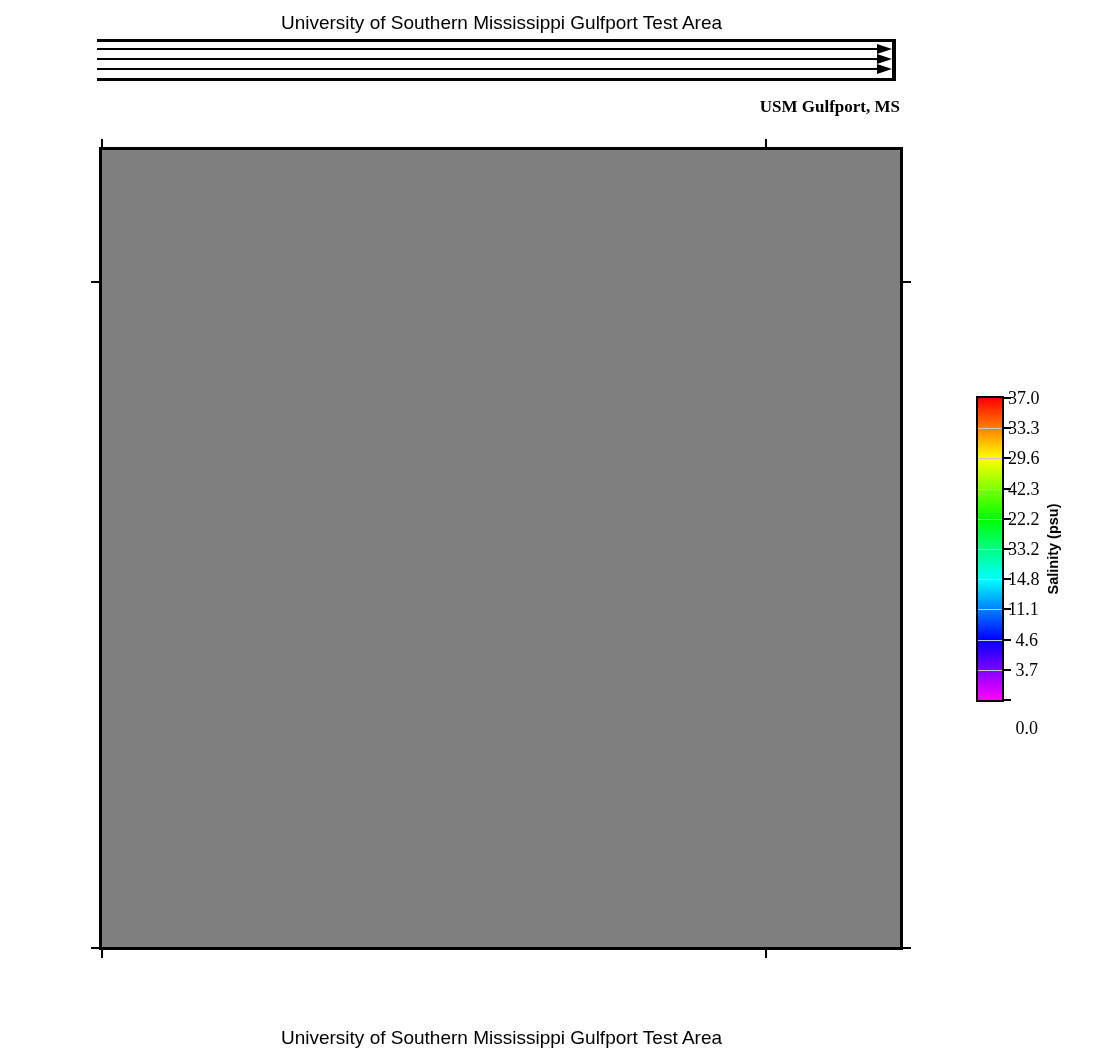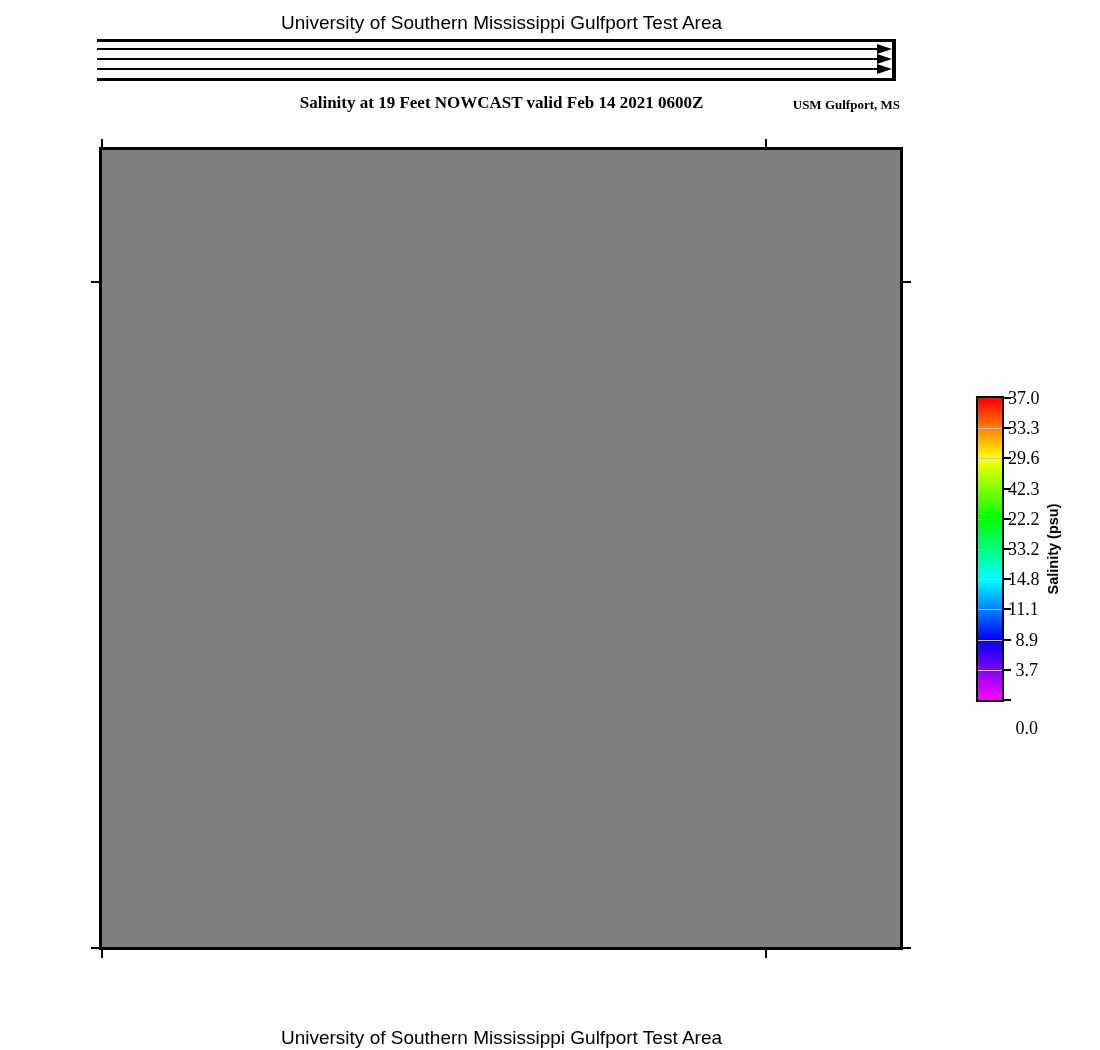--- a/index.html
+++ b/index.html
@@ -3,21 +3,21 @@
 <meta charset="utf-8">
 <style>
   html,body{margin:0;padding:0;background:#ffffff;}
   .canvas{position:relative;width:1100px;height:1050px;background:#ffffff;overflow:hidden;
           font-family:"Liberation Sans",sans-serif;}
   .abs{position:absolute;}
   .title{left:0;width:1003px;text-align:center;font-weight:normal;font-size:19px;color:#000;
          font-family:"Liberation Sans",sans-serif;}
   .subtitle{left:0;width:1003px;top:93px;text-align:center;font-weight:bold;font-size:17px;color:#000;
             font-family:"Liberation Serif",serif;}
-  .attribution{left:700px;width:200px;top:97px;text-align:right;font-weight:bold;font-size:13px;color:#000;
+  .attribution{left:700px;width:200px;top:97px;text-align:right;font-weight:bold;font-size:17px;color:#000;
                font-family:"Liberation Serif",serif;}
   .flow-box{left:97px;top:39px;width:795px;height:36px;border-top:3px solid #000;
             border-bottom:3px solid #000;border-right:4px solid #000;}
   .flow-line{position:absolute;left:0;right:10px;height:2px;background:#000;}
   .arrowhead{position:absolute;right:0;width:0;height:0;border-top:5px solid transparent;
              border-bottom:5px solid transparent;border-left:15px solid #000;}
   .map{left:99px;top:147px;width:798px;height:797px;border:3px solid #000;background:#7f7f7f;}
   .tick-v{width:2px;height:8px;background:#000;}
   .tick-h{width:8px;height:2px;background:#000;}
   .cbar{left:976px;top:396px;width:24px;height:302px;border:2px solid #000;}
@@ -37,21 +37,20 @@
 
   <div class="abs flow-box">
     <div class="flow-line" style="top: 6px; background: rgb(0, 0, 0);"></div>
     <div class="flow-line" style="top: 16px; background: rgb(0, 0, 0);"></div>
     <div class="flow-line" style="top: 26px; background: rgb(0, 0, 0);"></div>
     <div class="arrowhead" style="top: 2px; border-left-color: rgb(0, 0, 0);"></div>
     <div class="arrowhead" style="top: 12px; border-left-color: rgb(0, 0, 0);"></div>
     <div class="arrowhead" style="top: 22px; border-left-color: rgb(0, 0, 0);"></div>
   </div>
 
-  <div class="abs subtitle">Salinity at 19 Feet NOWCAST valid Feb 14 2021 0600Z</div>
   <div class="abs attribution">USM Gulfport, MS</div>
 
   <div class="abs map" style="background: rgb(127, 127, 127); border-color: rgb(0, 0, 0);"></div>
 
   <div class="abs tick-v" style="left:101px;top:139px;"></div>
   <div class="abs tick-v" style="left:765px;top:139px;"></div>
   <div class="abs tick-v" style="left:101px;top:950px;"></div>
   <div class="abs tick-v" style="left:765px;top:950px;"></div>
   <div class="abs tick-h" style="left:91px;top:281px;"></div>
   <div class="abs tick-h" style="left:91px;top:947px;"></div>
@@ -85,21 +84,21 @@
   <div class="abs cbar-tick" style="top:699px;"></div>
 
   <div class="abs cbar-lab" style="top:390px;">37.0</div>
   <div class="abs cbar-lab" style="top:420px;">33.3</div>
   <div class="abs cbar-lab" style="top:450px;">29.6</div>
   <div class="abs cbar-lab" style="top:481px;">42.3</div>
   <div class="abs cbar-lab" style="top:511px;">22.2</div>
   <div class="abs cbar-lab" style="top:541px;">33.2</div>
   <div class="abs cbar-lab" style="top:571px;text-align:center;">14.8</div>
   <div class="abs cbar-lab" style="top:601px;">11.1</div>
-  <div class="abs cbar-lab" style="top:632px;">8.9</div>
+  <div class="abs cbar-lab" style="top:632px;">4.6</div>
   <div class="abs cbar-lab" style="top:662px;">3.7</div>
   <div class="abs cbar-lab" style="top:720px;">0.0</div>
 
   <div class="abs cbar-axis">Salinity (psu)</div>
 
   <div class="abs title" style="top:1027px;">University of Southern Mississippi Gulfport Test Area</div>
 
 </div>
 
 </body></html>

